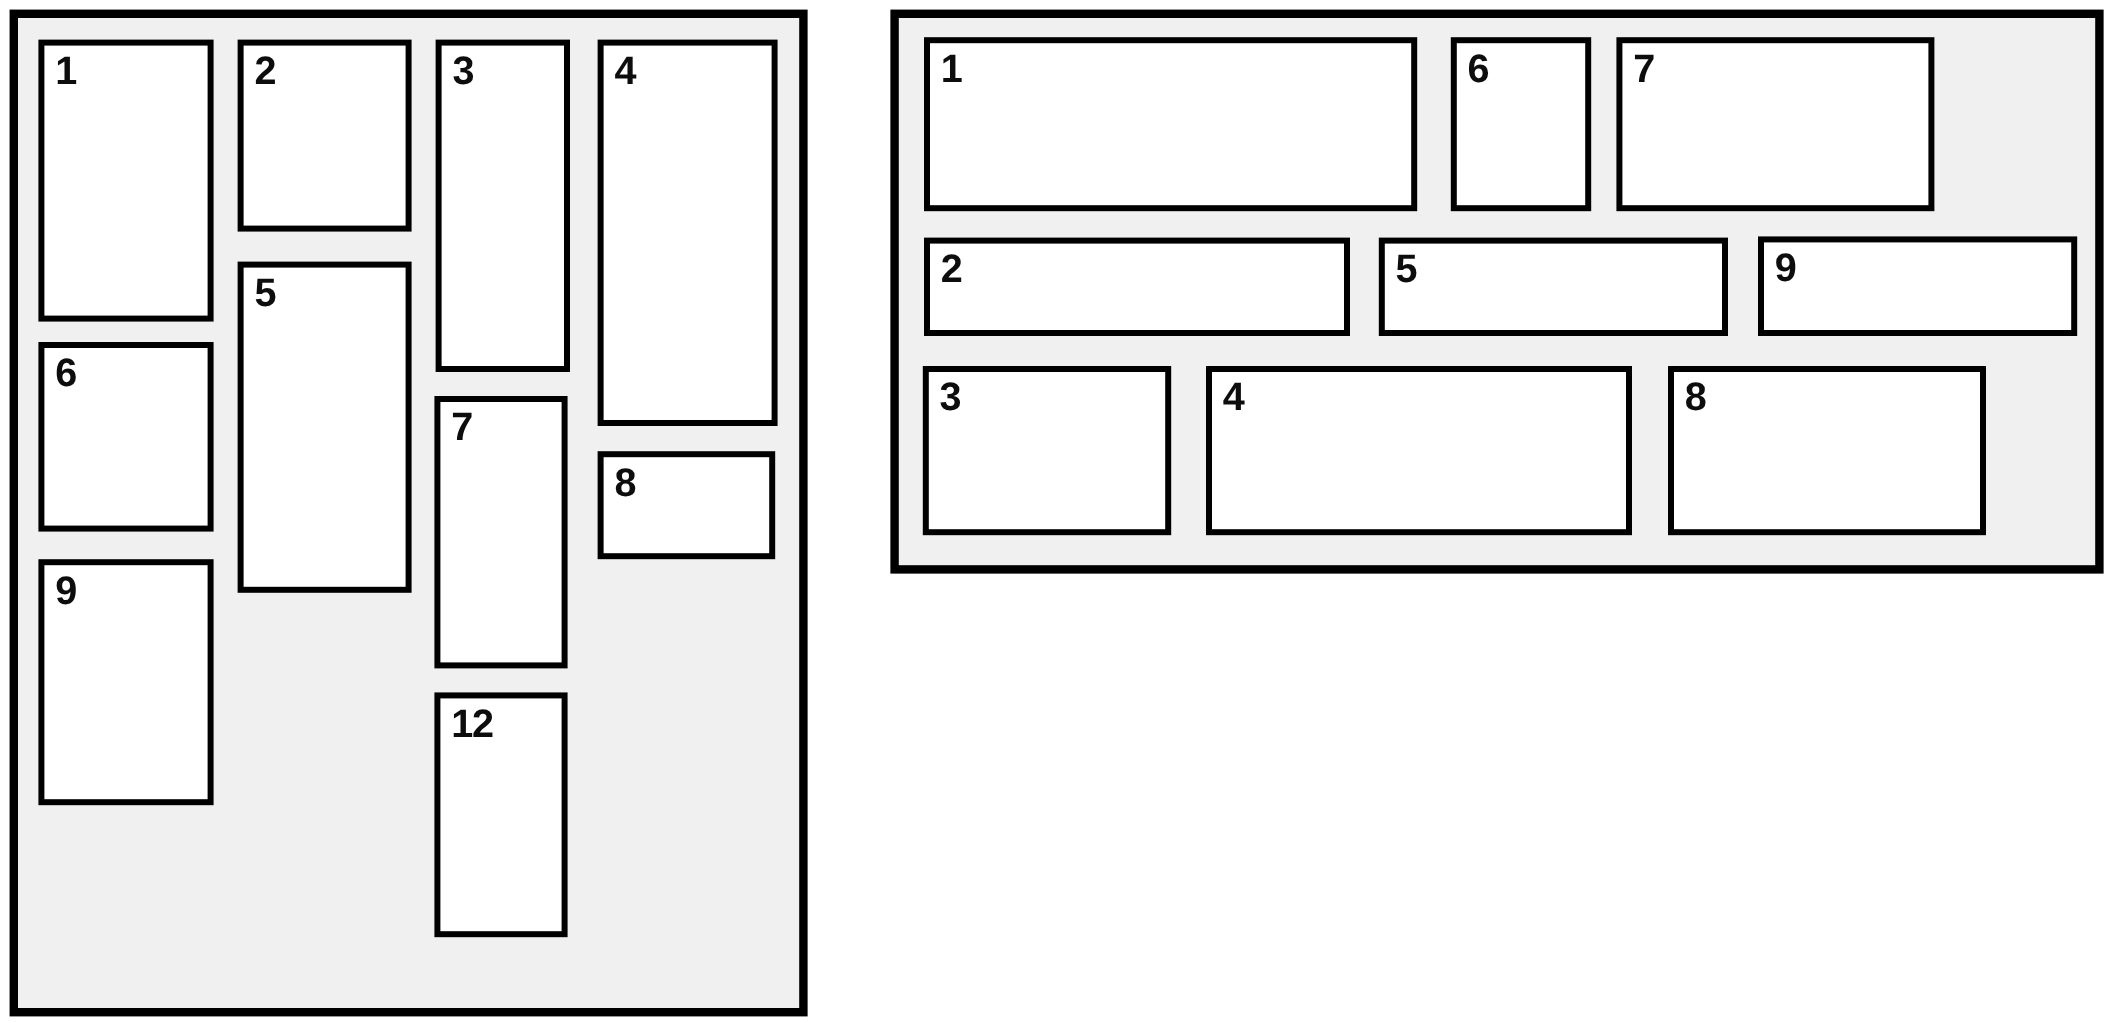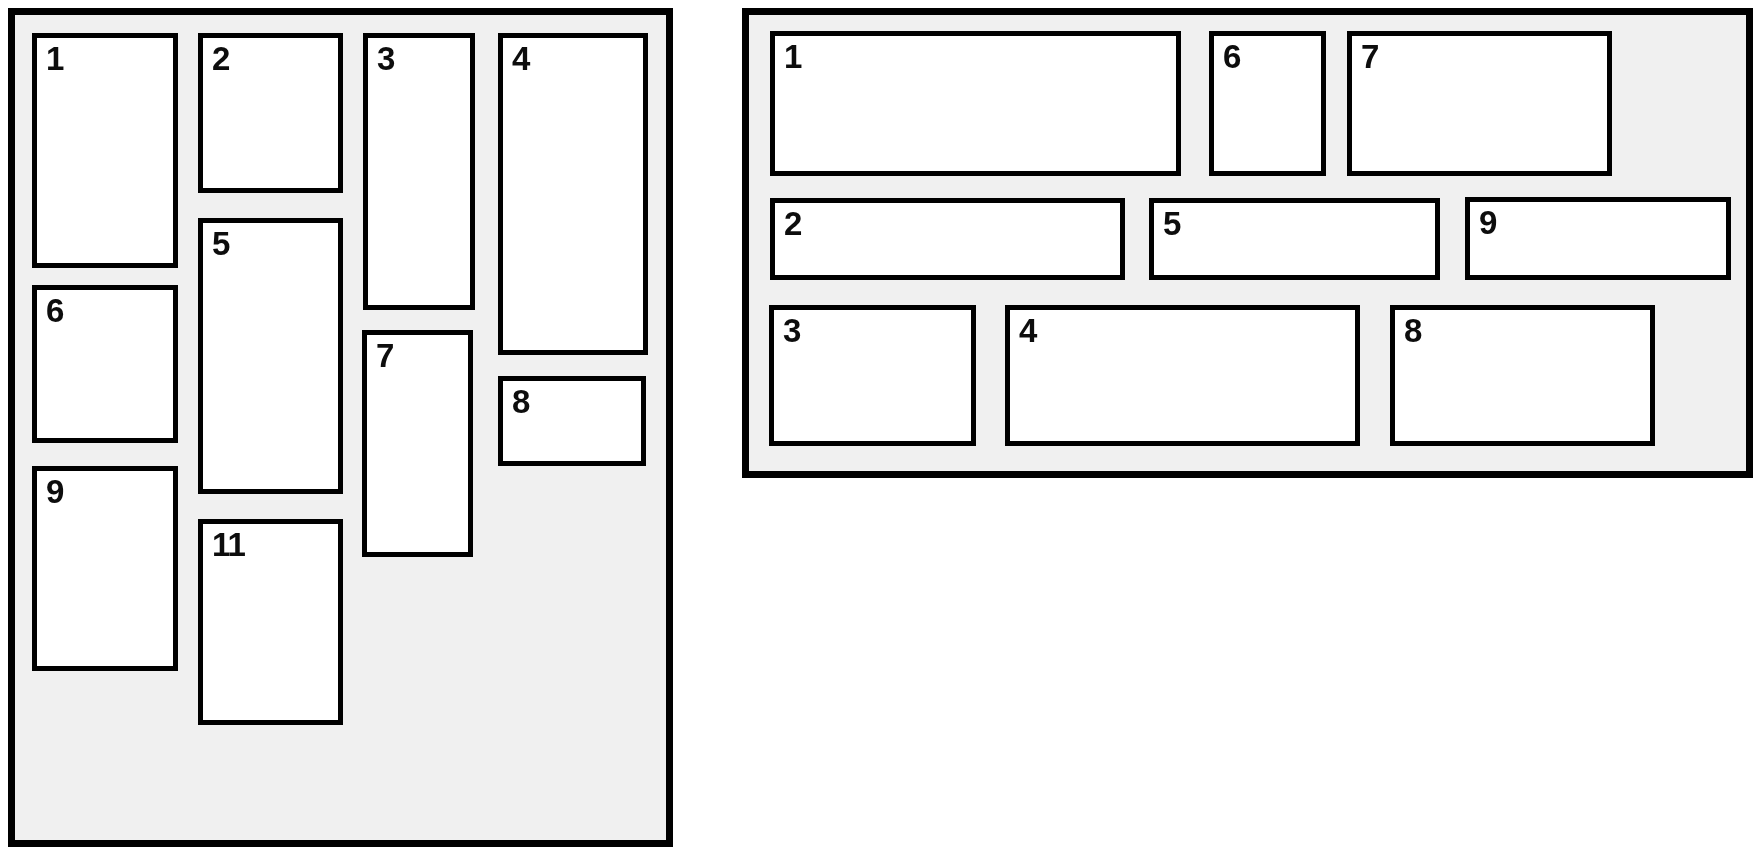--- a/index.html
+++ b/index.html
@@ -63,22 +63,22 @@
       </div>
       <div class="box" style="left: 347px; top: 315px; width: 111px; height: 227px;">
         <span class="box-label">7</span>
       </div>
       <div class="box" style="left: 483px; top: 361px; width: 148px; height: 90px;">
         <span class="box-label">8</span>
       </div>
       <div class="box" style="left: 17px; top: 451px; width: 146px; height: 205px;">
         <span class="box-label">9</span>
       </div>
-      <div class="box" style="left: 183px; top: 504px; width: 145px; height: 206px;">
-        <span class="box-label">11</span>
+      <div class="box" style="left: 347px; top: 562px; width: 111px; height: 204px;">
+        <span class="box-label">12</span>
       </div>
     </div>
   <div id="right-panel" class="panel" style="left: 742px; top: 8px; width: 1011px; height: 470px; border-width: 7px;">
       <div class="box" style="left: 21px; top: 16px; width: 411px; height: 145px;">
         <span class="box-label">1</span>
       </div>
       <div class="box" style="left: 460px; top: 16px; width: 117px; height: 145px;">
         <span class="box-label">6</span>
       </div>
       <div class="box" style="left: 598px; top: 16px; width: 265px; height: 145px;">

